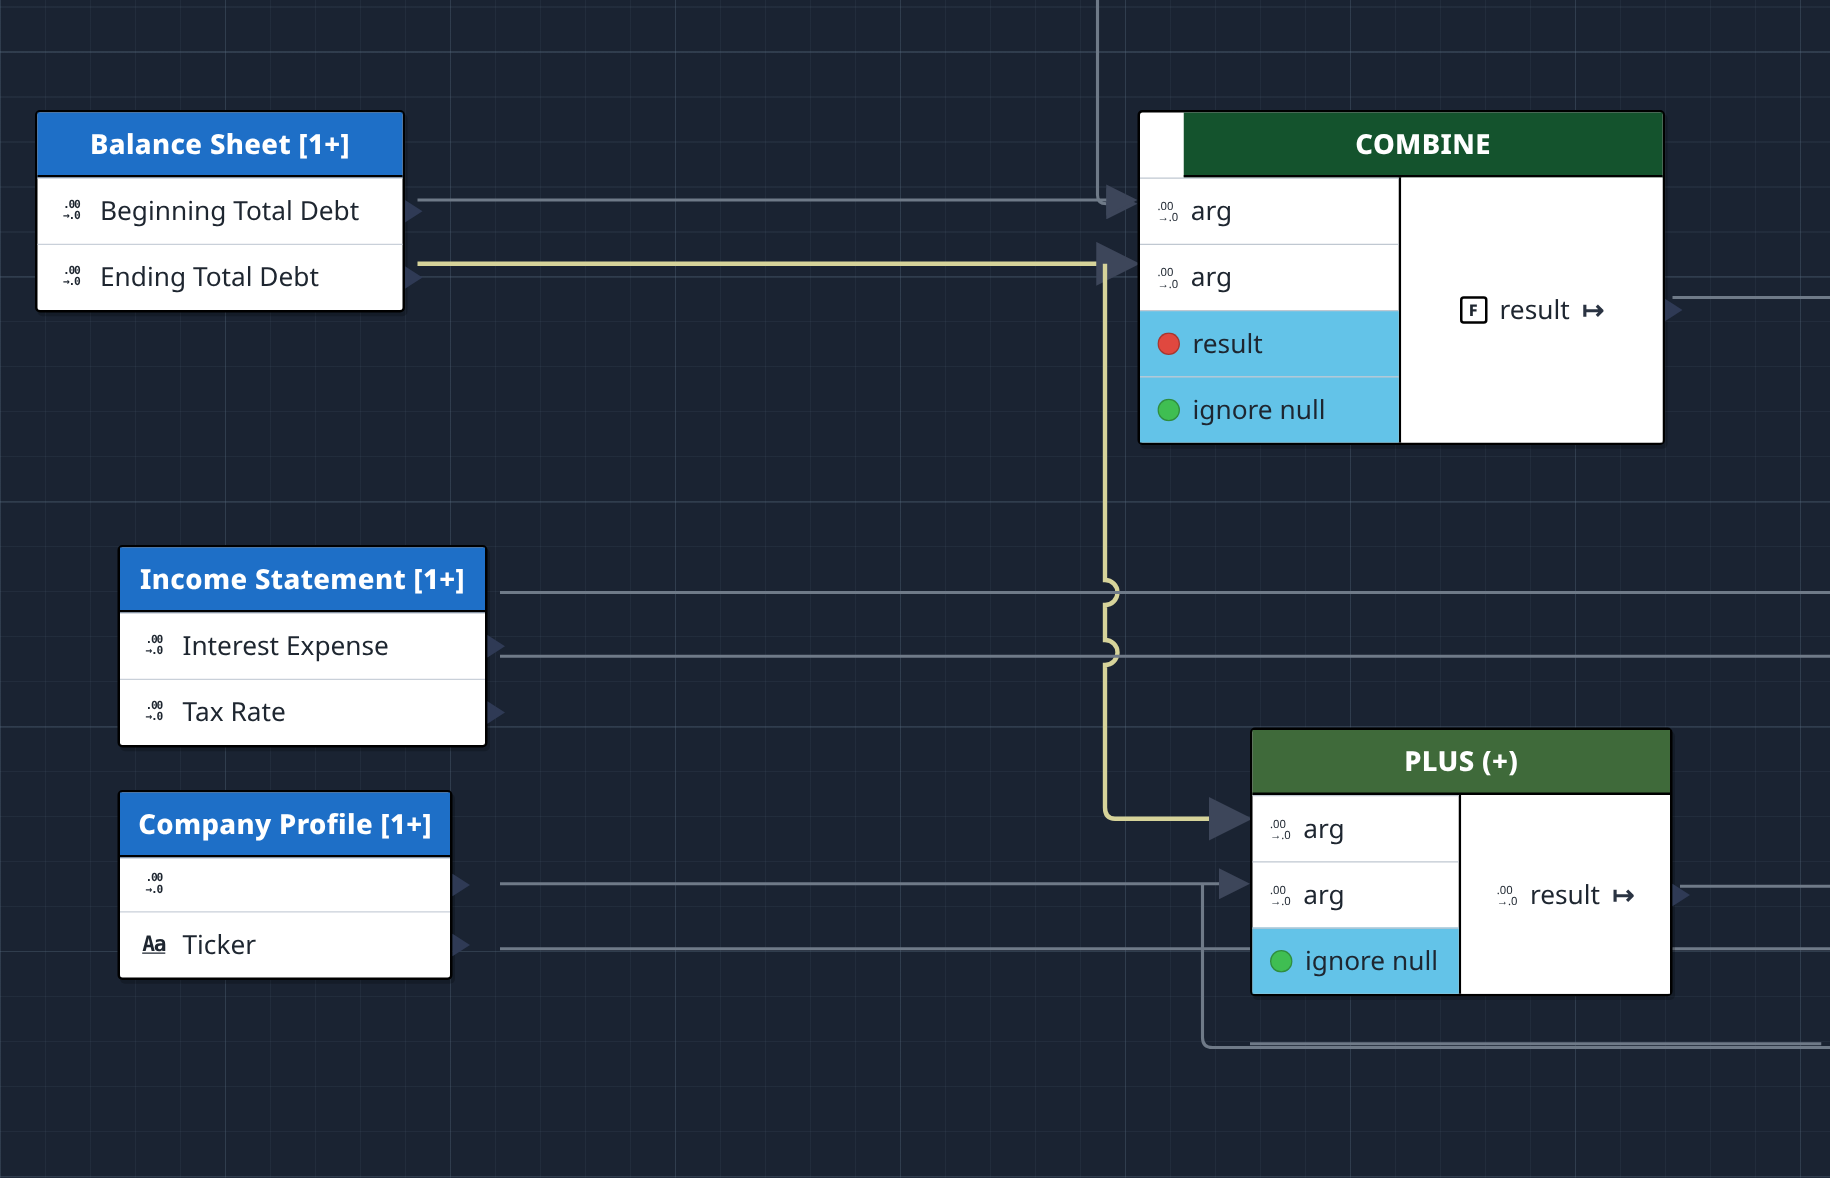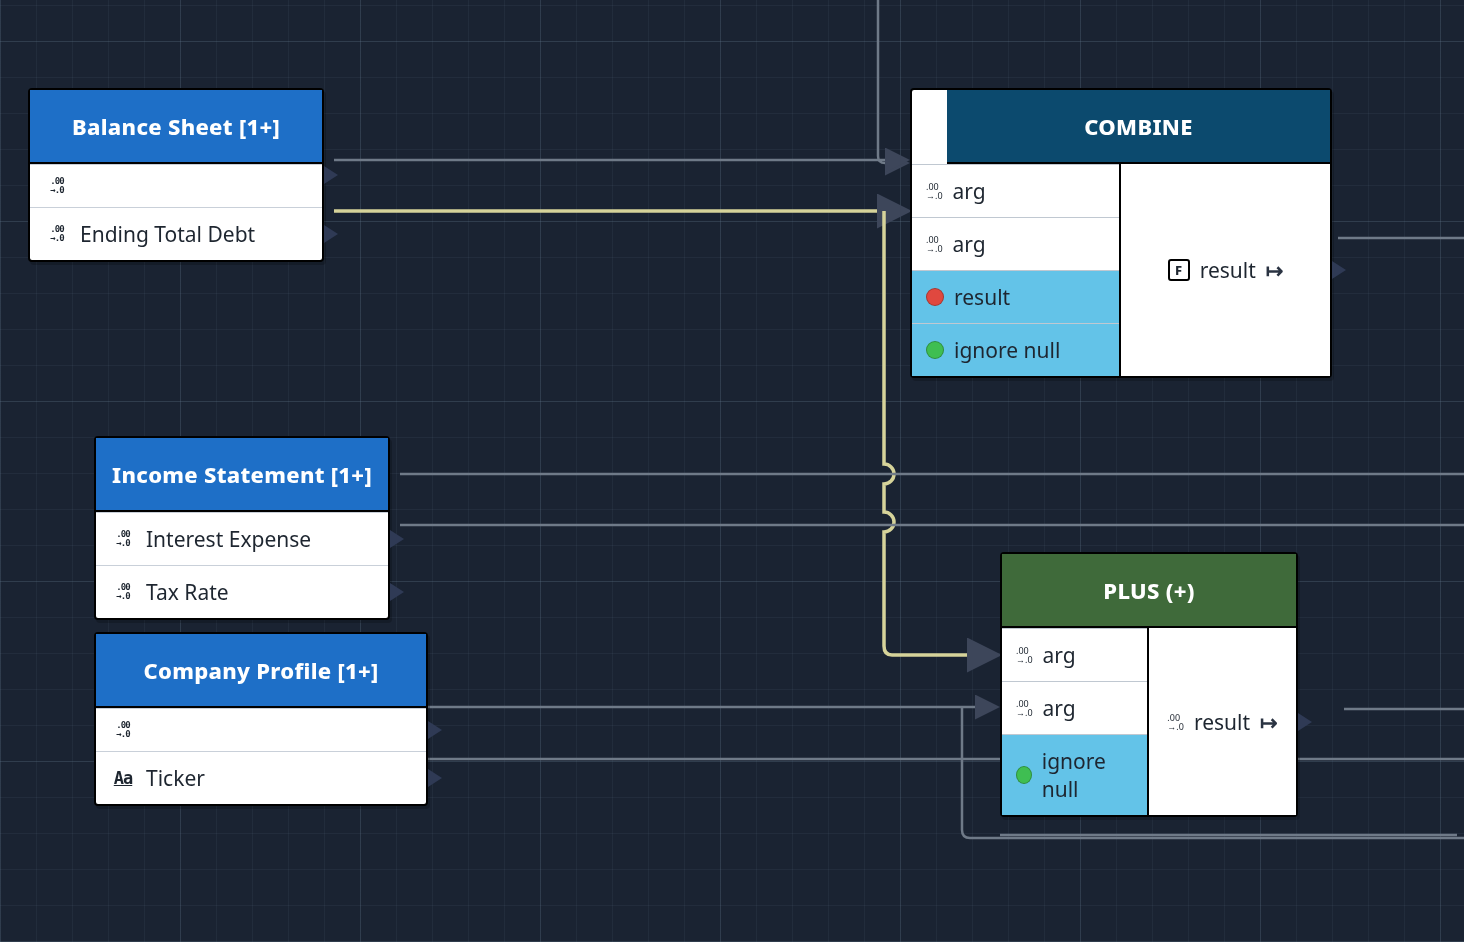--- a/index.html
+++ b/index.html
@@ -21,23 +21,23 @@
     .wire-yellow { fill: none; stroke: #d6d39a; stroke-width: 3.5; }
     .arrowfill { fill: #3d465a; }
 
     .node {
       position: absolute;
       background: #fff;
       border: 2px solid #000;
       border-radius: 4px;
       box-shadow: 2px 3px 0 rgba(0,0,0,.2);
     }
-    .hdr { color: #fff; font-weight: 800; font-size: 22px; padding: 21px 14px; text-align: center; letter-spacing: .3px; border-bottom: 2px solid #000; }
+    .hdr { color: #fff; font-weight: 800; font-size: 22px; padding: 10px 14px; text-align: center; letter-spacing: .3px; border-bottom: 2px solid #000; }
     .hdr-blue { background: #1e6fc7; }
-    .hdr-plum { background: #0c4a6e; margin-left: 35px; }
+    .hdr-plum { background: #14532d; margin-left: 35px; }
     .hdr-green{ background: #3f6a3a; }
 
     .row {
       display: flex; align-items: center; gap: 10px;
       padding: 12px 14px; font-size: 21px; color: #1e2630;
       border-top: 1px solid #c9d0d9;
     }
     .row:first-of-type { border-top: none; }
     .row .ico { width: 26px; display: inline-flex; justify-content: center; font-size: 17px; letter-spacing: -1px; font-weight: 600; color: #1e2630; font-family: ui-monospace, SFMono-Regular, Menlo, monospace; }
     .ico-aa { font-family: system-ui; font-weight: 700; text-decoration: underline; letter-spacing: .5px; }
@@ -58,23 +58,23 @@
     .port {
       position: absolute; width: 0; height: 0;
       border-top: 9px solid transparent;
       border-bottom: 9px solid transparent;
       border-left: 14px solid #2f3a55;
     }
 
     
     #n-balance   { left: 28px;  top:  88px; width: 296px; }
     #n-income    { left: 94px;  top: 400px; width: 296px; margin-top: 36px; }
-    #n-company   { left: 94px;  top: 632px; width: 334px; }
+    #n-company   { left: 94px;  top: 632px; width: 268px; }
     #n-combine   { left: 910px; top:  88px; width: 422px; }
-    #n-plus      { left: 1000px; top: 552px; width: 298px; }
+    #n-plus      { left: 1000px; top: 582px; width: 338px; }
   </style>
 </head>
 <body>
 
 <svg class="wires">
   <defs>
     <marker id="ah" markerWidth="10" markerHeight="10" refX="8" refY="5" orient="auto">
       <path d="M0,0 L10,5 L0,10 z" class="arrowfill"></path>
     </marker>
   </defs>
@@ -105,20 +105,21 @@
 
   <path class="wire" d="M1344,709 L1464,709"></path>
 
   <path class="wire" d="M1457,835 L1000,835"></path>
 </svg>
 
 <div class="node" id="n-balance">
   <div class="hdr hdr-blue">Balance Sheet [1+]</div>
   <div class="row">
     <span class="ico" style="font-size: 9px; line-height: 9px; text-align: left; white-space: pre;">.00<br>→.0</span>
+    <span>Beginning Total Debt</span>
     <span class="port" style="right:-16px;top:50%;transform:translateY(-50%);position:absolute"></span>
   </div>
   <div class="row" style="position:relative">
     <span class="ico" style="font-size: 9px; line-height: 9px; text-align: left; white-space: pre;">.00<br>→.0</span>
     <span>Ending Total Debt</span>
     <span class="port" style="right:-16px;top:50%;transform:translateY(-50%);position:absolute"></span>
   </div>
 </div>
 
 <div class="node" id="n-income">

